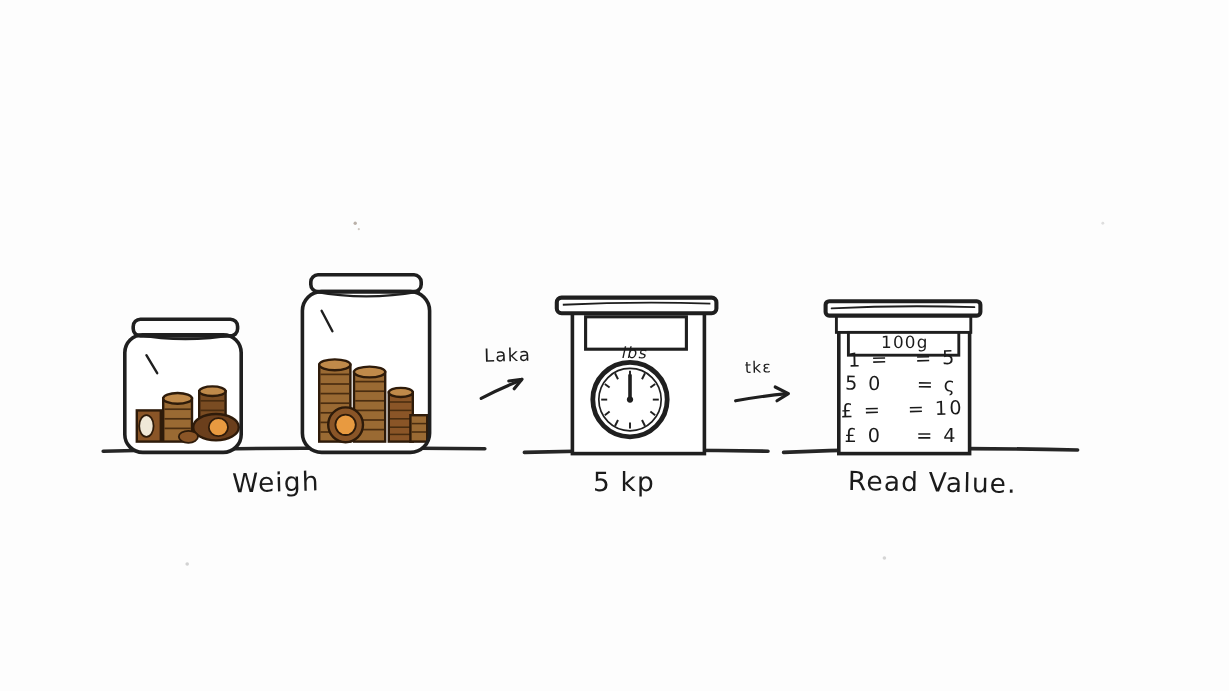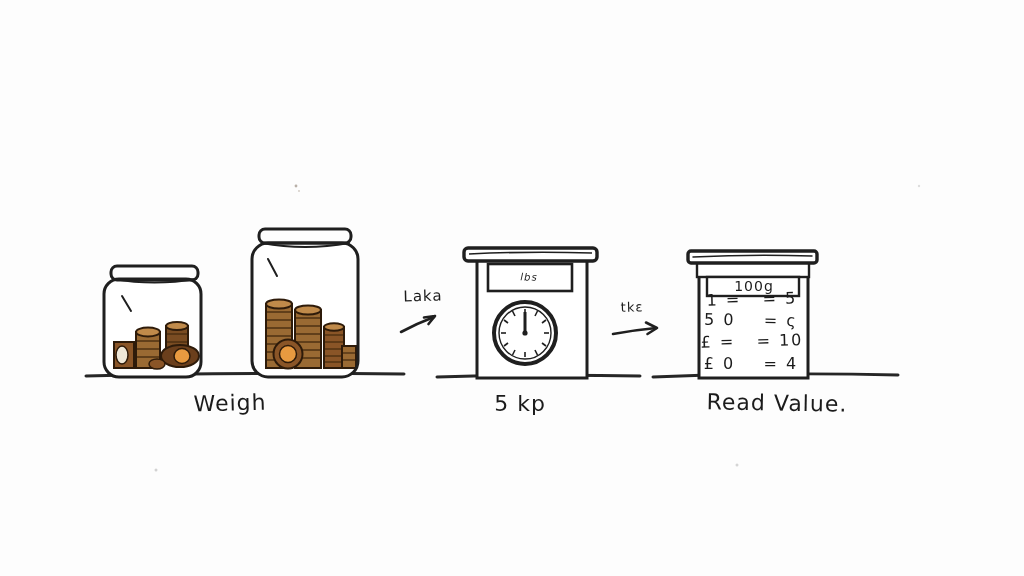--- a/index.html
+++ b/index.html
@@ -154,21 +154,21 @@
       <circle cx="296" cy="186" r="1.4" fill="#b9b0a8"></circle>
       <circle cx="299" cy="191" r="0.9" fill="#cfc8c0"></circle>
       <circle cx="156" cy="470" r="1.5" fill="#d2d2d2"></circle>
       <circle cx="737" cy="465" r="1.5" fill="#d5d5d5"></circle>
       <circle cx="919" cy="186" r="1.2" fill="#dedede"></circle>
     </g>
   </svg>
 
   <div class="t small rot-l" style="left:423px;top:296px;font-size:15px;">Laka</div>
 
-  <div class="t small rot-r" style="left:529px;top:277px;font-size:10px;font-style:italic;">lbs</div>
+  <div class="t small rot-r" style="left:529px;top:295px;font-size:13px;font-style:italic;">lbs</div>
 
   <div class="t small rot-l" style="left:632px;top:307px;font-size:13px;">tkε</div>
 
   <div class="t small" style="left:754px;top:286px;font-size:14px;">100g</div>
 
   <div class="t row rot-l" style="left:752px;top:299px;">1 =   = 5</div>
   <div class="t row rot-r" style="left:751px;top:320px;">5 0    = ς</div>
   <div class="t row rot-l" style="left:752px;top:341px;">£ =   = 10</div>
   <div class="t row" style="left:751px;top:363px;">£ 0    = 4</div>
 

